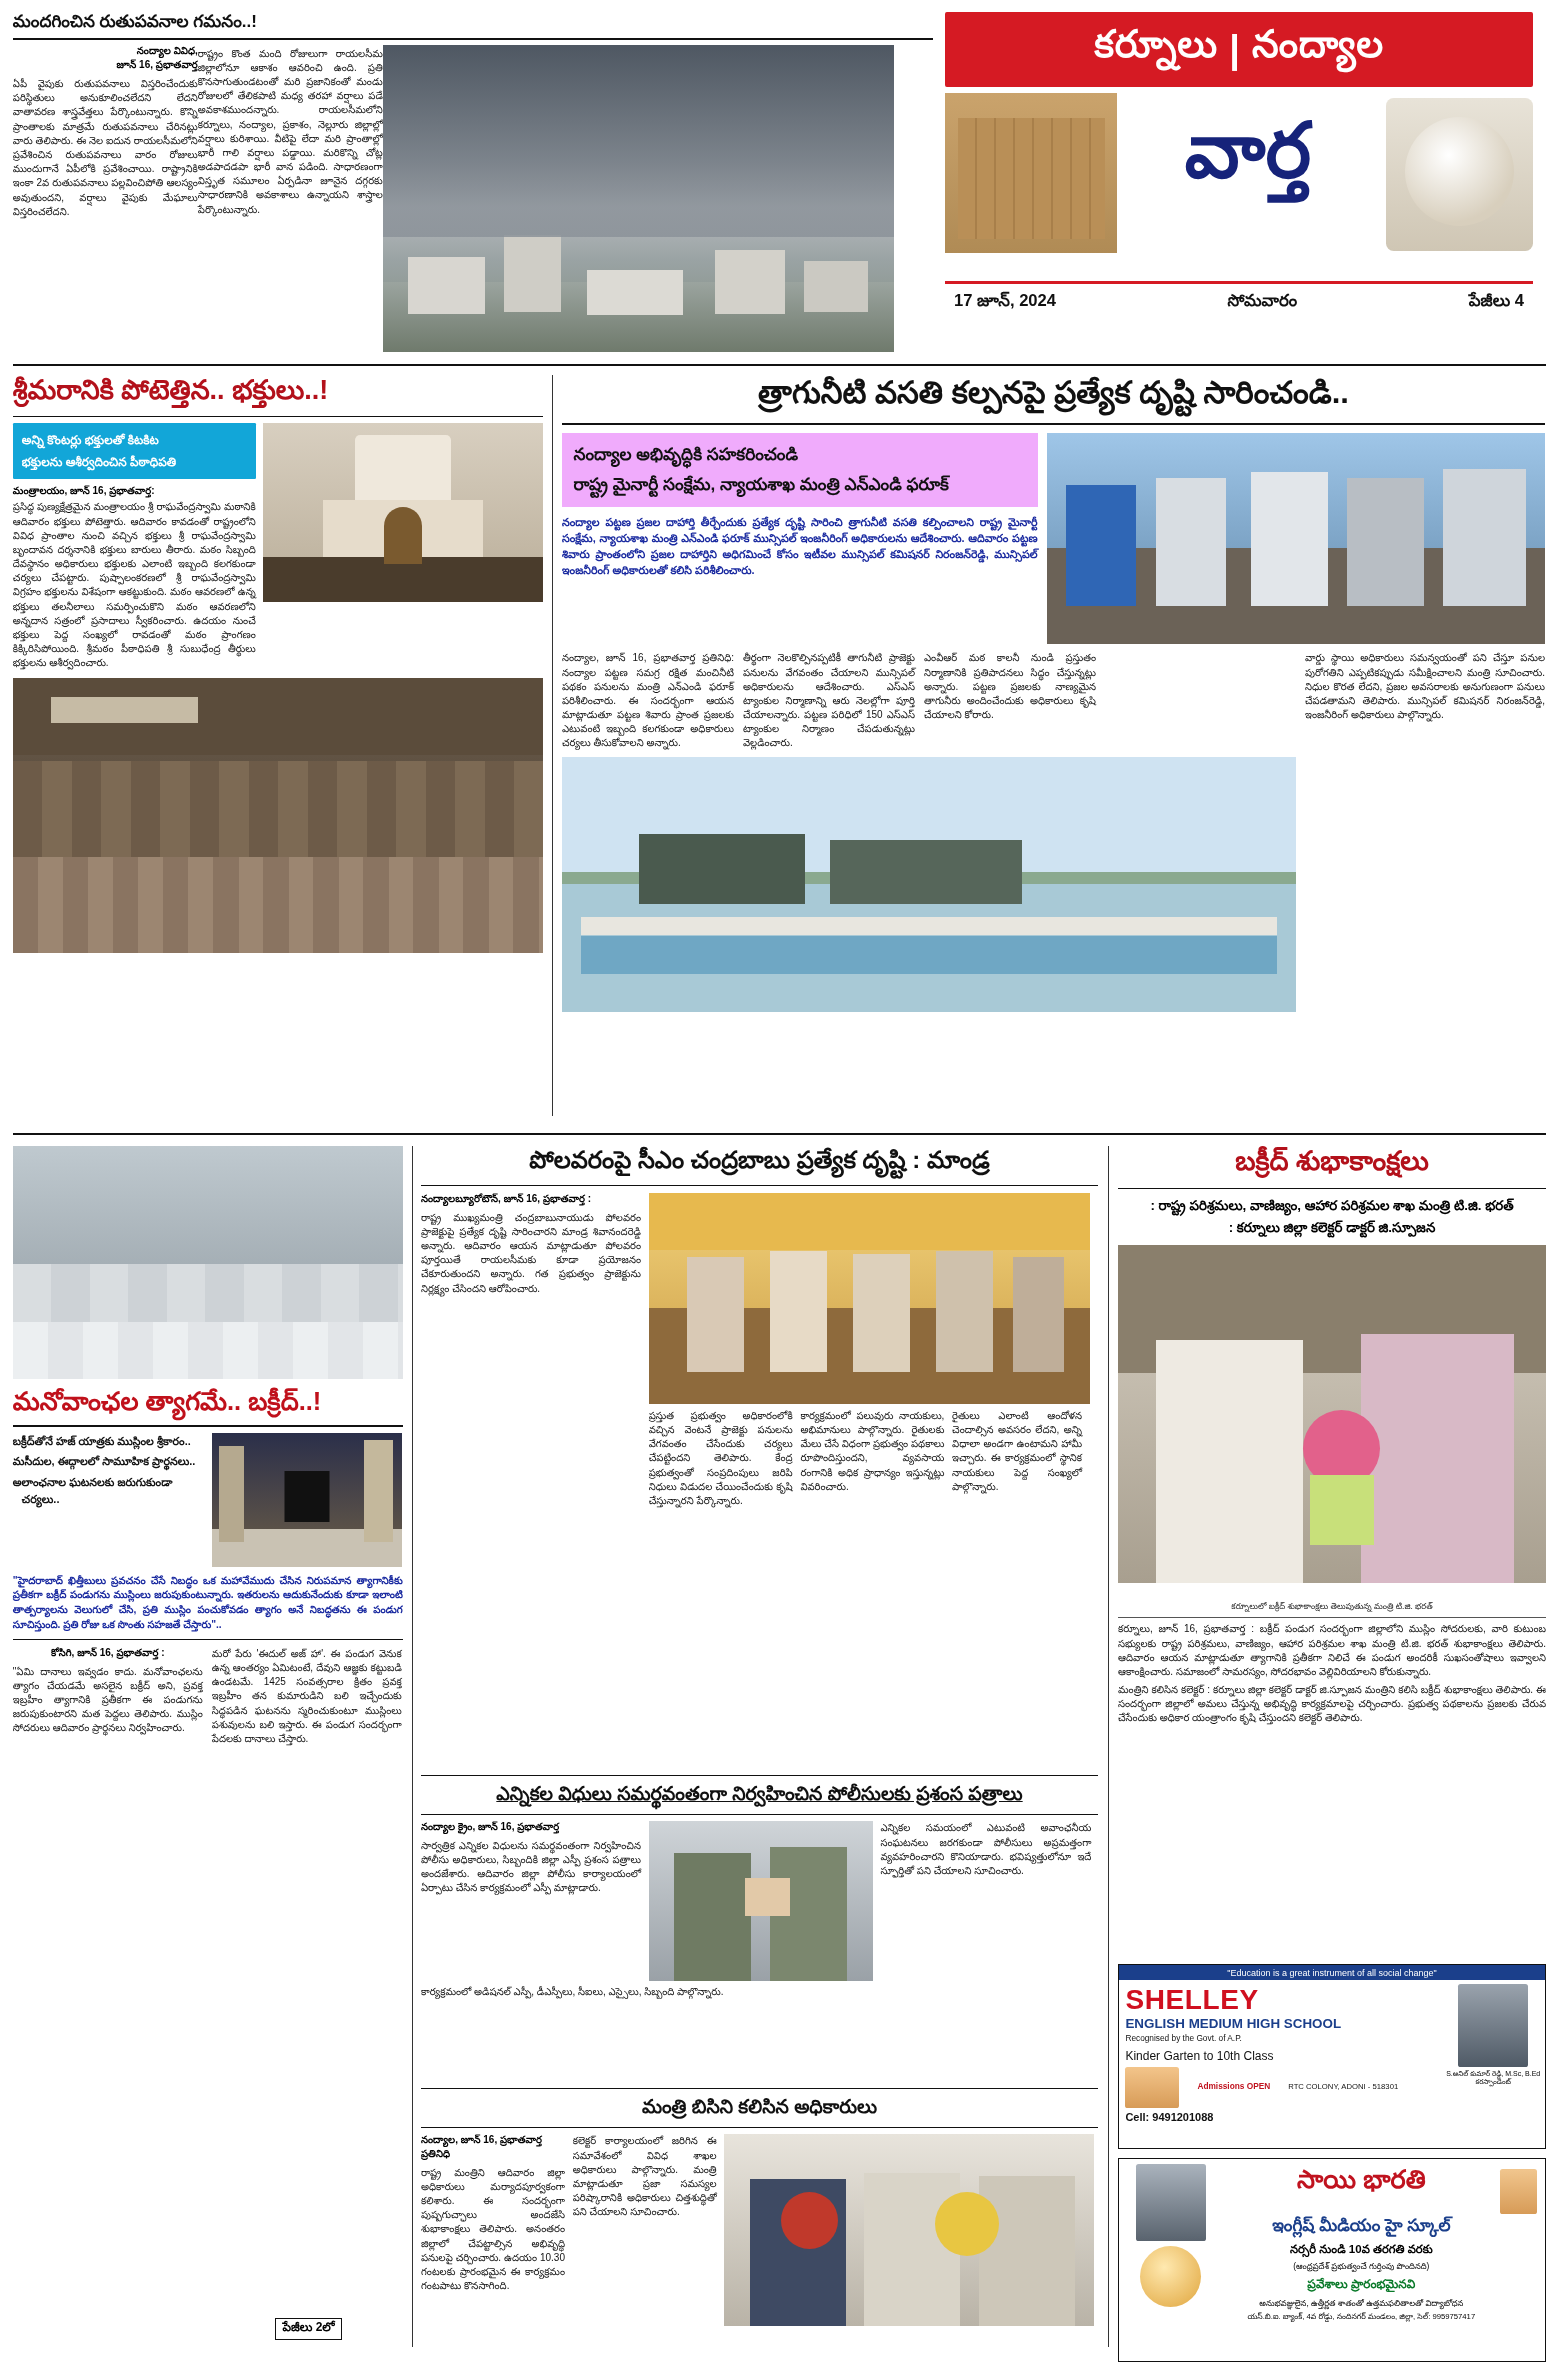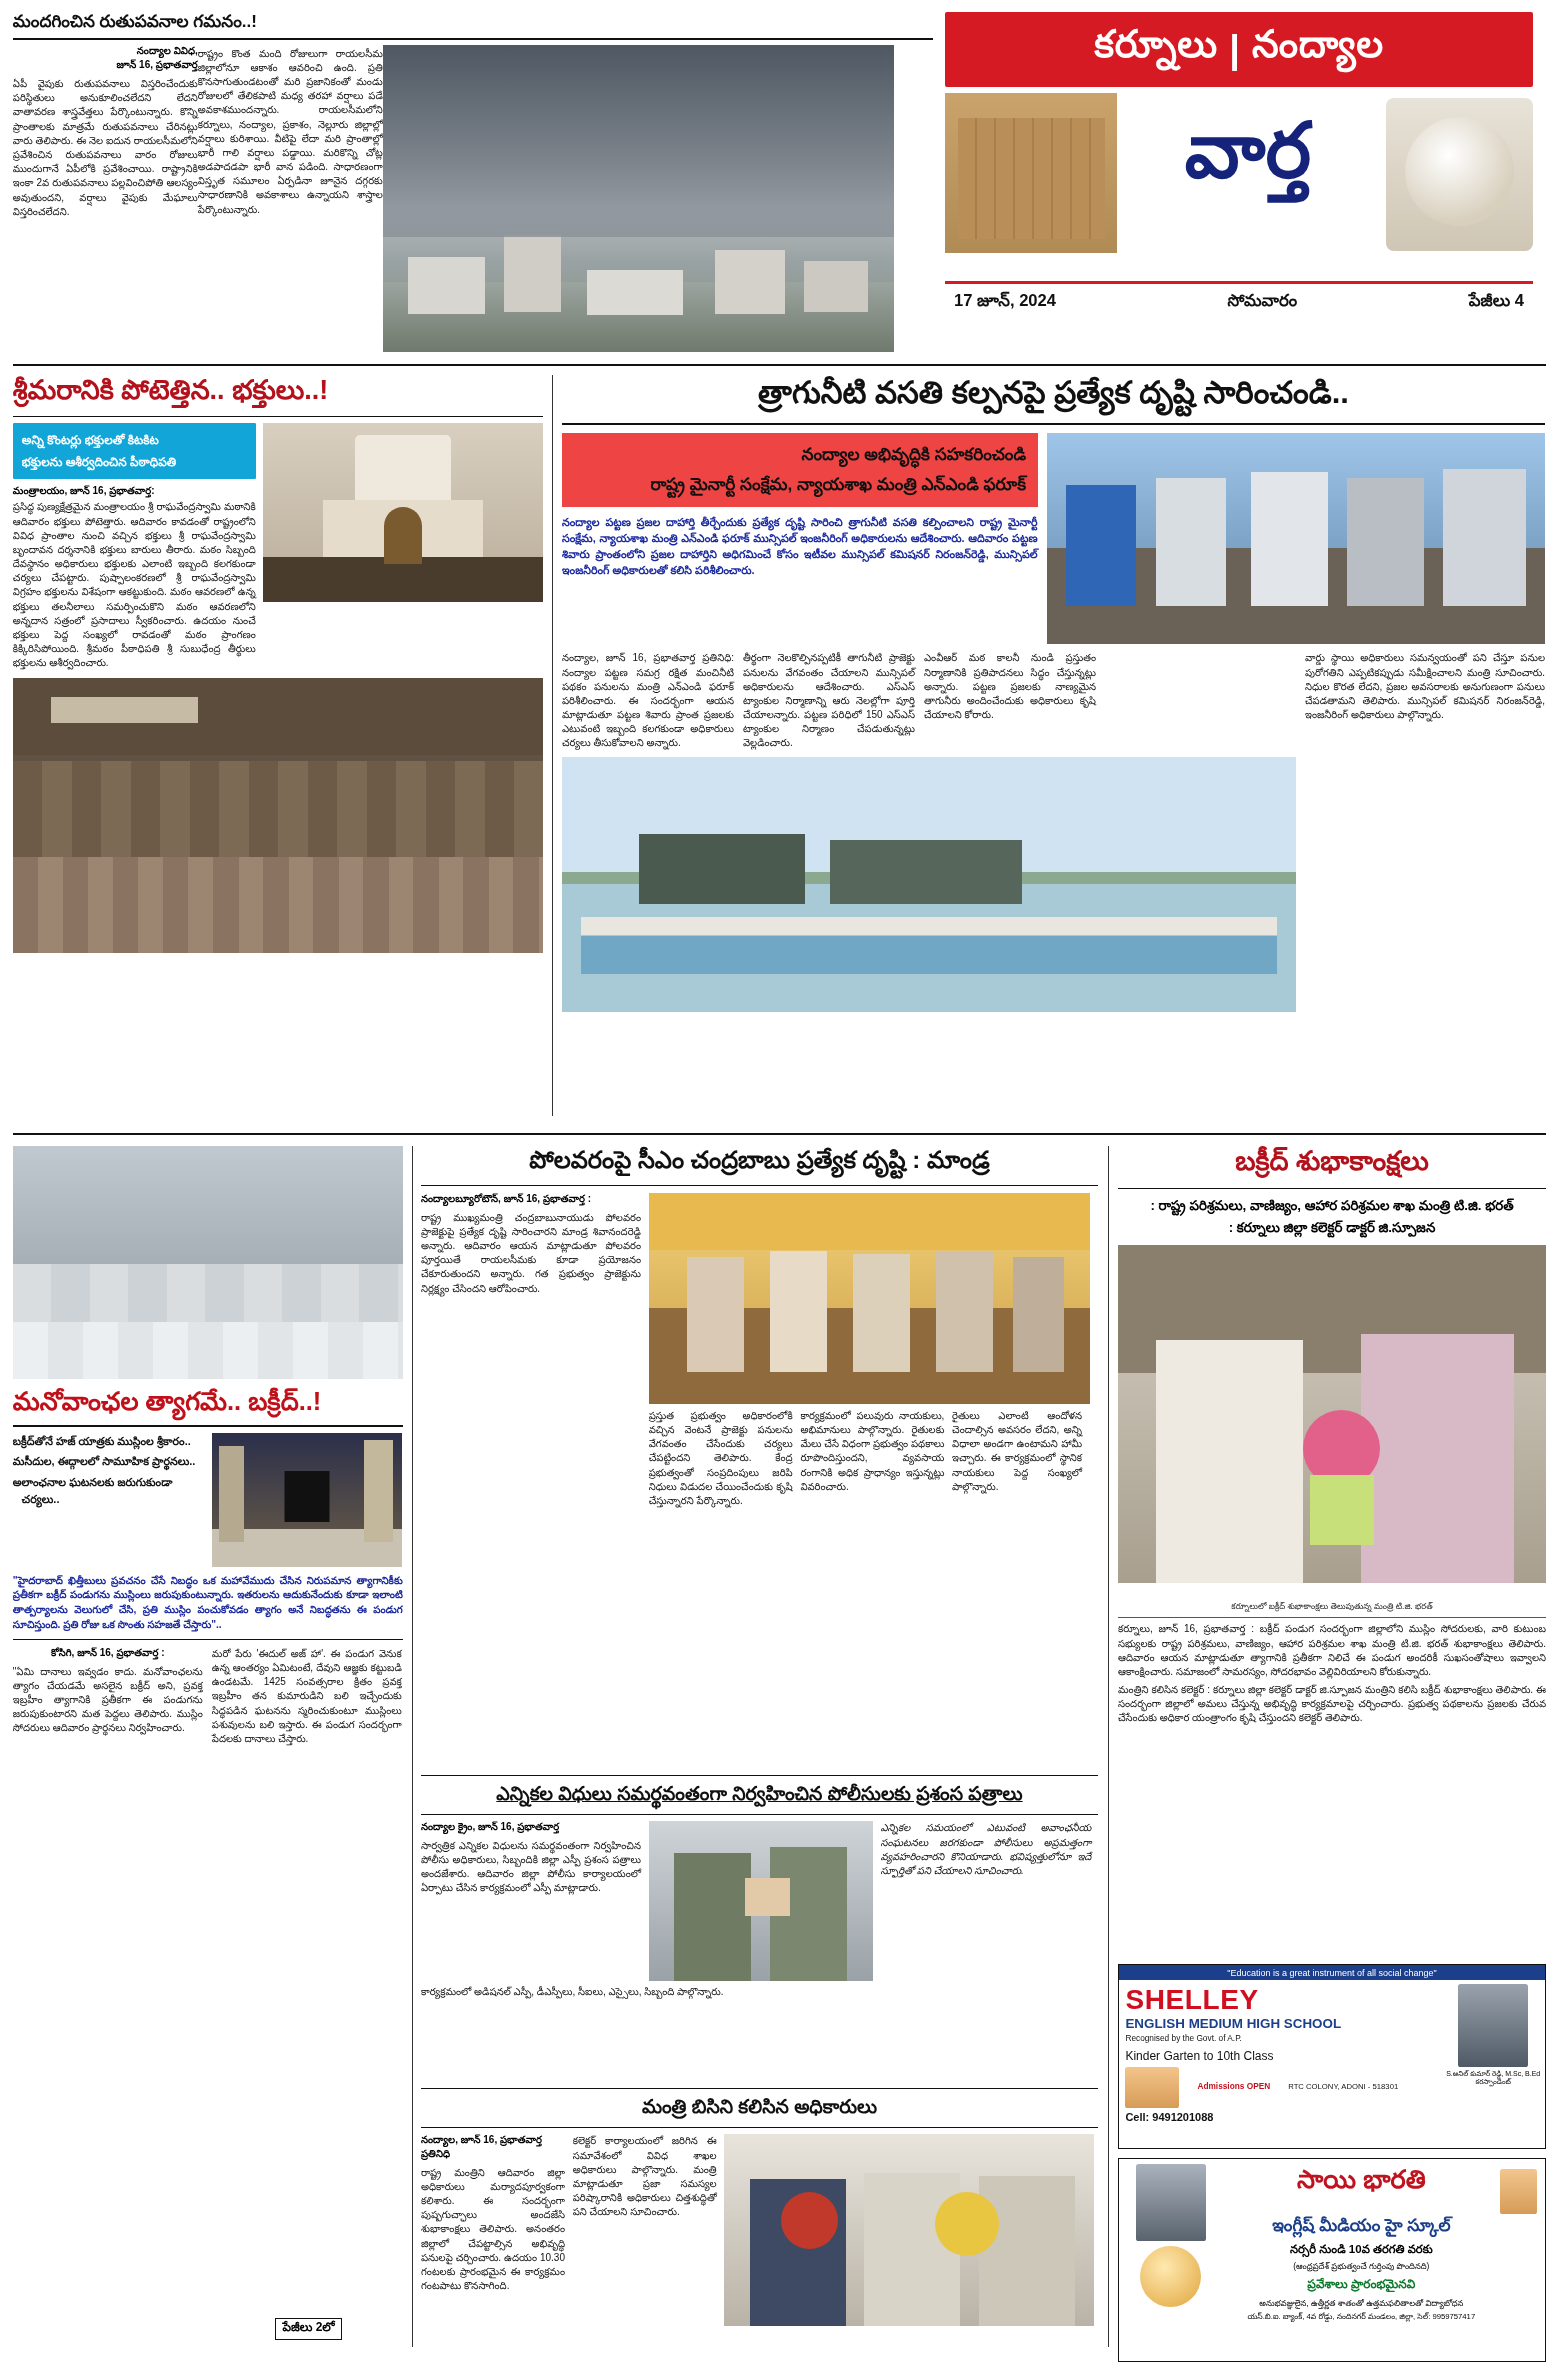--- a/index.html
+++ b/index.html
@@ -112,21 +112,21 @@
       <div style="position:absolute;left:0;bottom:0;width:100%;height:96px;background:repeating-linear-gradient(90deg,#8a7461 0 25.5px,#9c8671 25.5px 50px);"></div>
     </div>
   </div>
 
   <div style="position:absolute;left:562px;top:375px;width:983px;">
     <div class="tel" style="font-size:31px;font-weight:bold;color:#111;text-align:center;">త్రాగునీటి వసతి కల్పనపై ప్రత్యేక దృష్టి సారించండి..</div>
     <div style="height:1.9px;background:#111;margin:5.1px 0 7.7px 0;"></div>
 
     <div style="display:flex;gap:9px;">
       <div style="width:476px;">
-        <div style="background:#ef4444;padding:10.2px 11.5px;text-align:right;">
+        <div style="background:#f0abfc;padding:10.2px 11.5px;">
           <div class="tel" style="font-size:17px;font-weight:bold;color:#111;line-height:1.45;">
             <div style="text-indent:-11.5px;padding-left:11.5px;">నంద్యాల అభివృద్ధికి సహకరించండి</div>
             <div style="text-indent:-11.5px;padding-left:11.5px;margin-top:5.1px;">రాష్ట్ర మైనార్టీ సంక్షేమ, న్యాయశాఖ మంత్రి ఎన్‌ఎండి ఫరూక్</div>
           </div>
         </div>
         <div class="tel" style="margin-top:7.7px;font-size:11px;line-height:1.45;color:#1a2aa0;font-weight:bold;text-align:justify;">నంద్యాల పట్టణ ప్రజల దాహార్తి తీర్చేందుకు ప్రత్యేక దృష్టి సారించి త్రాగునీటి వసతి కల్పించాలని రాష్ట్ర మైనార్టీ సంక్షేమ, న్యాయశాఖ మంత్రి ఎన్‌ఎండి ఫరూక్ మున్సిపల్ ఇంజనీరింగ్ అధికారులను ఆదేశించారు. ఆదివారం పట్టణ శివారు ప్రాంతంలోని ప్రజల దాహార్తిని అధిగమించే కోసం ఇటీవల మున్సిపల్ కమిషనర్ నిరంజన్‌రెడ్డి, మున్సిపల్ ఇంజనీరింగ్ అధికారులతో కలిసి పరిశీలించారు.</div>
       </div>
       <div class="photo" style="width:499px;height:211px;background:linear-gradient(#9fc6e8,#5f86a8);">
         <div style="position:absolute;left:0;bottom:0;width:100%;height:96px;background:#6b6257;"></div>
         <div style="position:absolute;left:19px;bottom:38px;width:70px;height:121px;background:#2f66b5;"></div>
@@ -232,21 +232,21 @@
     <div style="display:flex;gap:7.7px;">
       <div style="width:220px;">
         <div class="tel dateline" style="margin-bottom:3.2px;">నంద్యాల క్రైం, జూన్ 16, ప్రభాతవార్త</div>
         <div class="tel col-text">సార్వత్రిక ఎన్నికల విధులను సమర్థవంతంగా నిర్వహించిన పోలీసు అధికారులు, సిబ్బందికి జిల్లా ఎస్పీ ప్రశంస పత్రాలు అందజేశారు. ఆదివారం జిల్లా పోలీసు కార్యాలయంలో ఏర్పాటు చేసిన కార్యక్రమంలో ఎస్పీ మాట్లాడారు.</div>
       </div>
       <div class="photo" style="width:224px;height:160px;background:linear-gradient(#cfd4d8,#9aa1a7);">
         <div style="position:absolute;left:25.5px;bottom:0;width:77px;height:128px;background:#6f7b63;"></div>
         <div style="position:absolute;left:121px;bottom:0;width:77px;height:134px;background:#7b876e;"></div>
         <div style="position:absolute;left:96px;top:57px;width:45px;height:38px;background:#e2c9a8;"></div>
       </div>
-      <div style="width:211px;font-style:italic;" class="tel col-text">ఎన్నికల సమయంలో ఎటువంటి అవాంఛనీయ సంఘటనలు జరగకుండా పోలీసులు అప్రమత్తంగా వ్యవహరించారని కొనియాడారు. భవిష్యత్తులోనూ ఇదే స్ఫూర్తితో పని చేయాలని సూచించారు.</div>
+      <div style="width:211px;" class="tel col-text">ఎన్నికల సమయంలో ఎటువంటి అవాంఛనీయ సంఘటనలు జరగకుండా పోలీసులు అప్రమత్తంగా వ్యవహరించారని కొనియాడారు. భవిష్యత్తులోనూ ఇదే స్ఫూర్తితో పని చేయాలని సూచించారు.</div>
     </div>
     <div class="tel col-text" style="margin-top:3.8px;">కార్యక్రమంలో అడిషనల్ ఎస్పీ, డీఎస్పీలు, సీఐలు, ఎస్సైలు, సిబ్బంది పాల్గొన్నారు.</div>
   </div>
 
   <div style="position:absolute;left:421px;top:2088px;width:677px;">
     <div style="height:1.3px;background:#111;margin-bottom:6.4px;"></div>
     <div class="tel" style="font-size:19px;font-weight:bold;color:#111;text-align:center;">మంత్రి బిసిని కలిసిన అధికారులు</div>
     <div style="height:1.3px;background:#111;margin:5.1px 0 6.4px 0;"></div>
     <div style="display:flex;gap:7.7px;">
       <div style="width:144px;">

